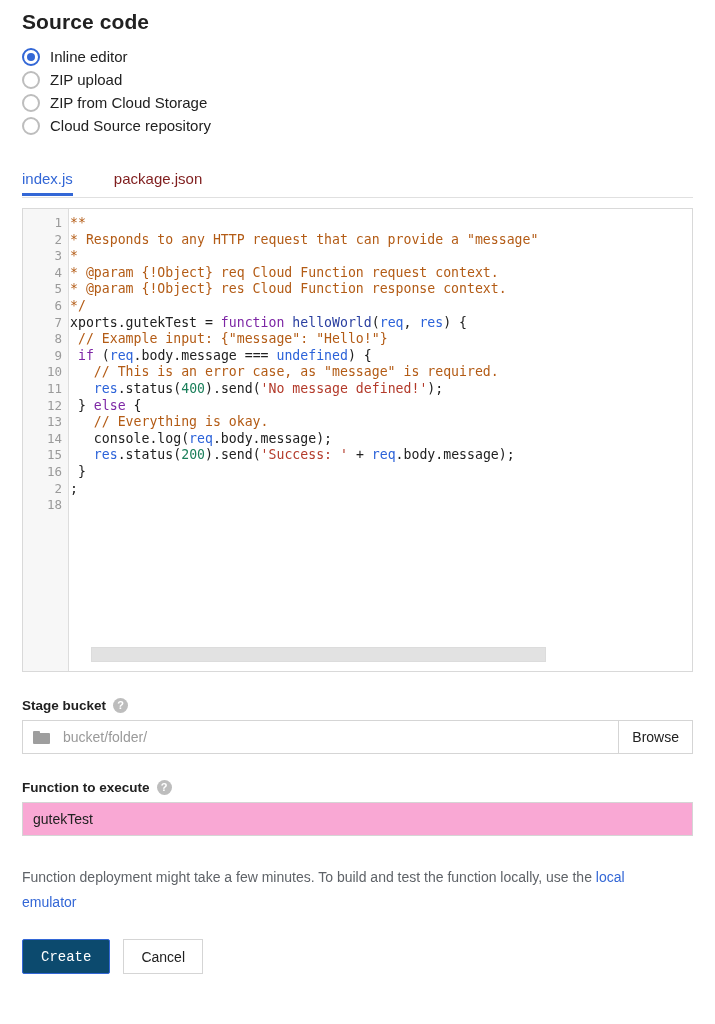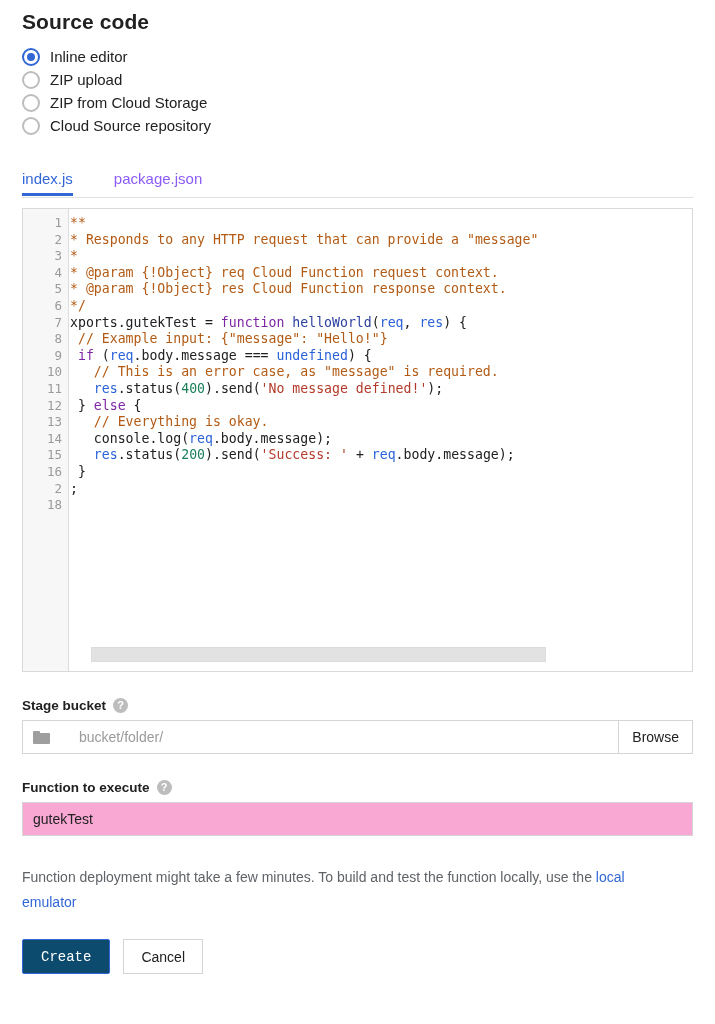--- a/index.html
+++ b/index.html
@@ -75,21 +75,21 @@
     padding: 0 22px 0 22px;
     position: relative;
   }
   .tabs-row {
     display: flex;
     align-items: center;
     height: 30px;
   }
   .tab {
     font-size: 15px;
-    color: #8b5cf6;
+    color: #7f1d1d;
     padding: 0 0 8px 0;
     margin-right: 41px;
     position: relative;
     cursor: pointer;
     white-space: nowrap;
   }
   .tab.active { color: #3367d6; }
   .tab.active::after {
     content: "";
     position: absolute;
@@ -201,21 +201,20 @@
     display: flex;
     border: 1px solid #d5d5d5;
     height: 34px;
     background: #fff;
   }
   .input-left {
     flex: 1 1 auto;
     display: flex;
     align-items: center;
     padding-left: 10px;
-    gap: 16px;
   }
   .folder-icon {
     width: 17px;
     height: 13px;
     position: relative;
     flex: 0 0 auto;
     margin-right: 13px;
   }
   .folder-icon::before {
     content: "";

